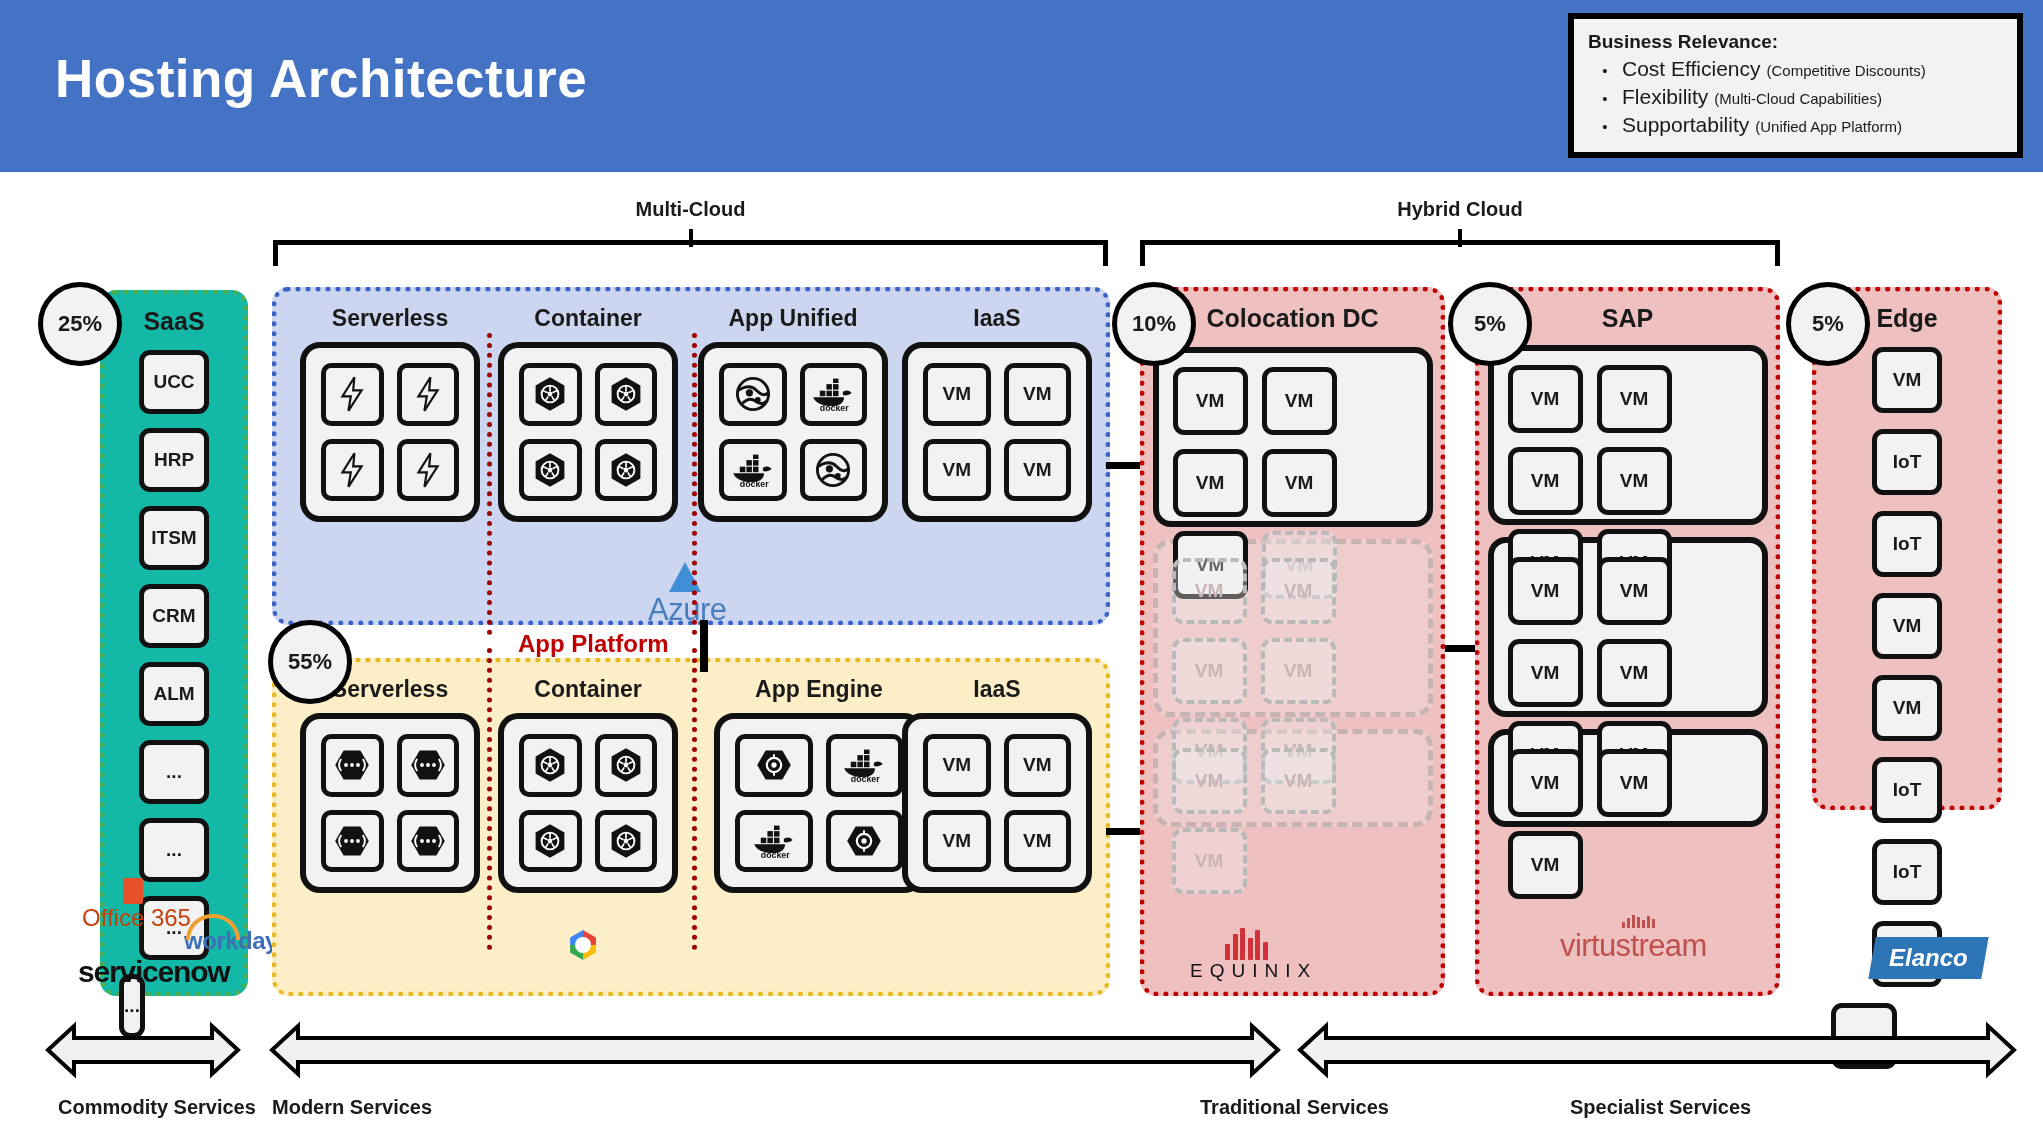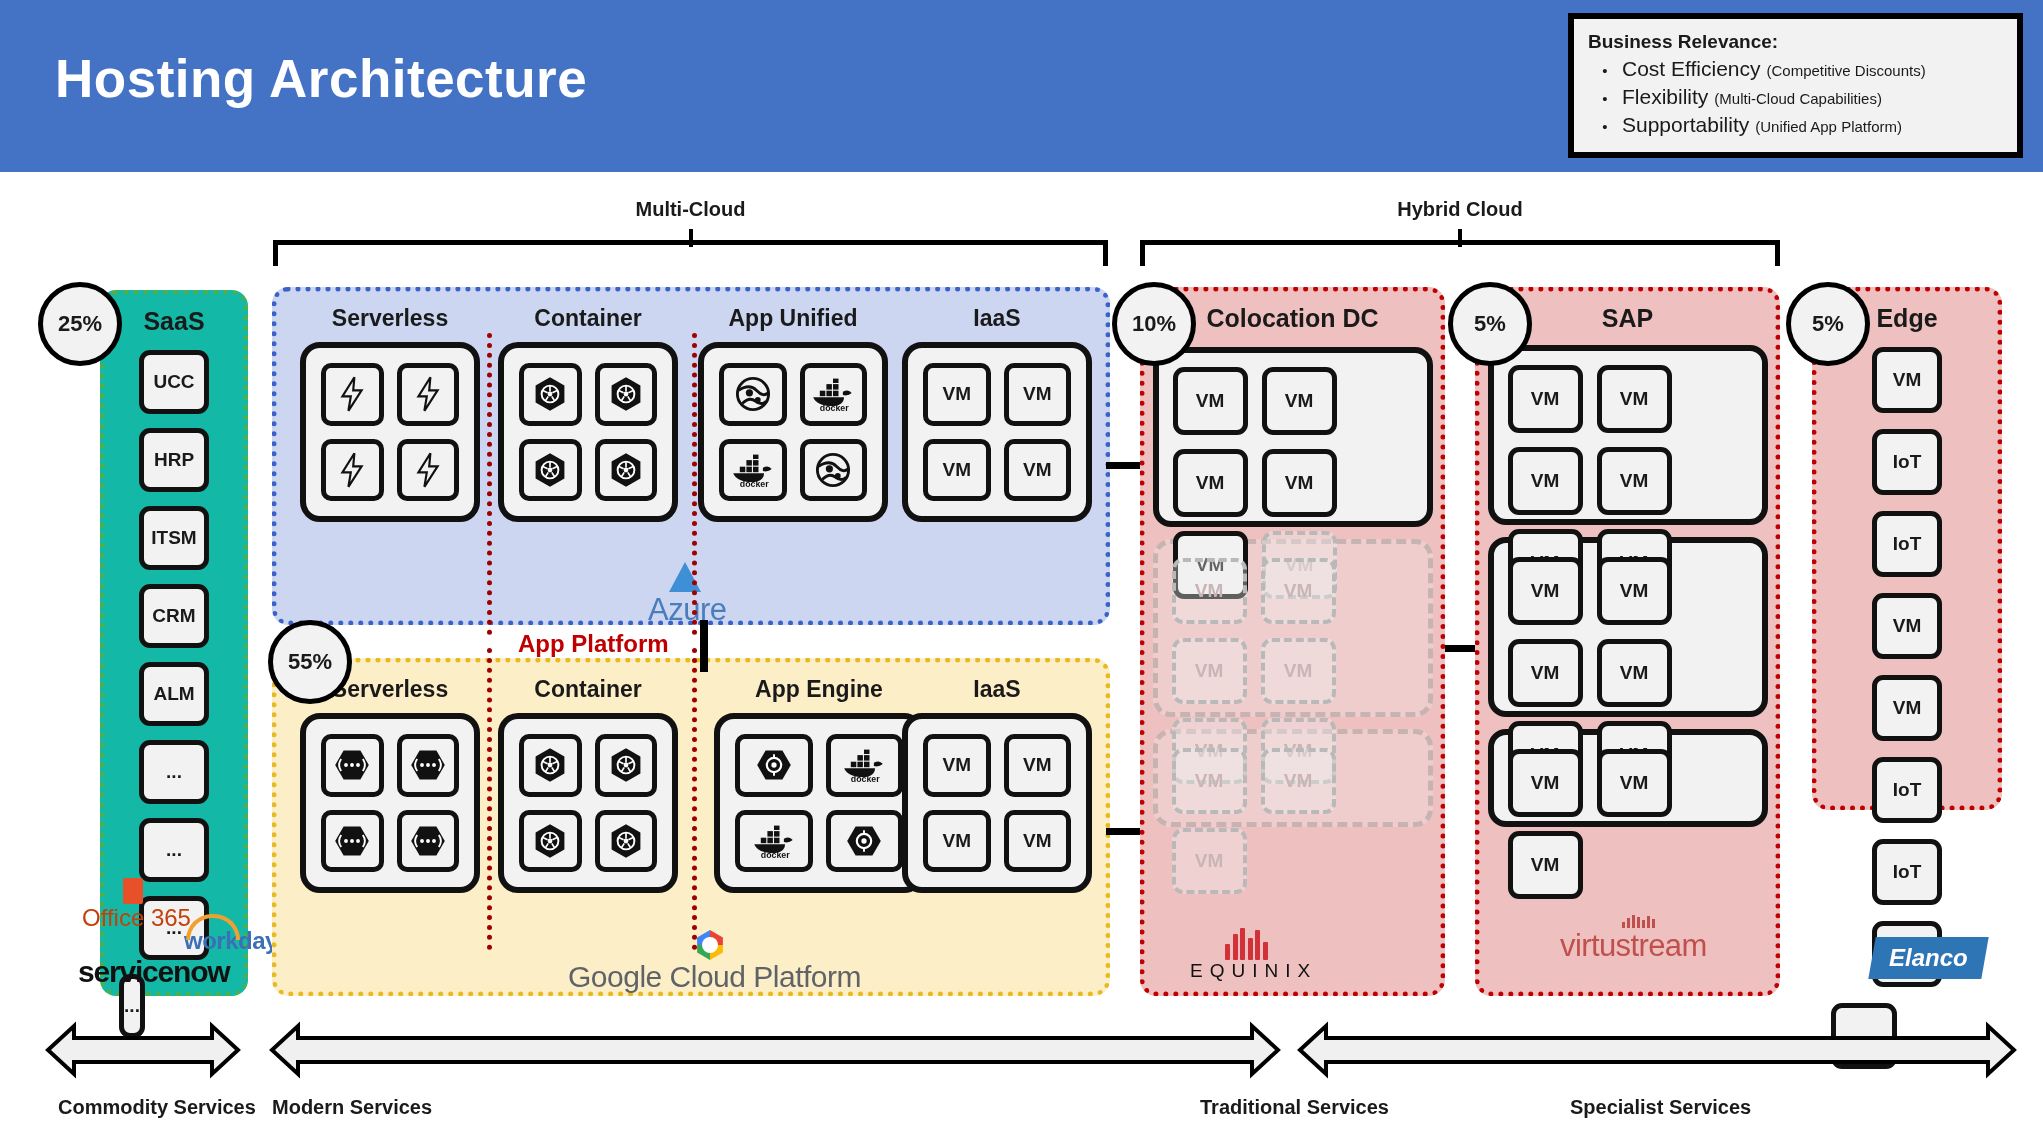--- a/index.html
+++ b/index.html
@@ -491,21 +491,20 @@
   <div class="svc-box" style="height:180px;">
     <div class="cell">VM</div>
     <div class="cell">VM</div>
     <div class="cell">VM</div>
     <div class="cell">VM</div>
   </div>
 </div>
 
 <div class="logo gcp" style="left:568px;top:930px;">
   <div class="hex"></div>
-  <div class="txt">Google Cloud Platform</div>
 </div>
 
 <div class="badge" style="left:268px;top:620px;">55%</div>
 
 <div class="redline" style="left:487px;top:333px;height:302px;"></div>
 <div class="redline" style="left:692px;top:333px;height:302px;"></div>
 <div class="redline" style="left:487px;top:648px;height:302px;"></div>
 <div class="redline" style="left:692px;top:648px;height:302px;"></div>
 <div class="app-plat" style="left:518px;top:630px;">App Platform</div>
 <div class="vbar" style="left:700px;top:620px;height:52px;"></div>

